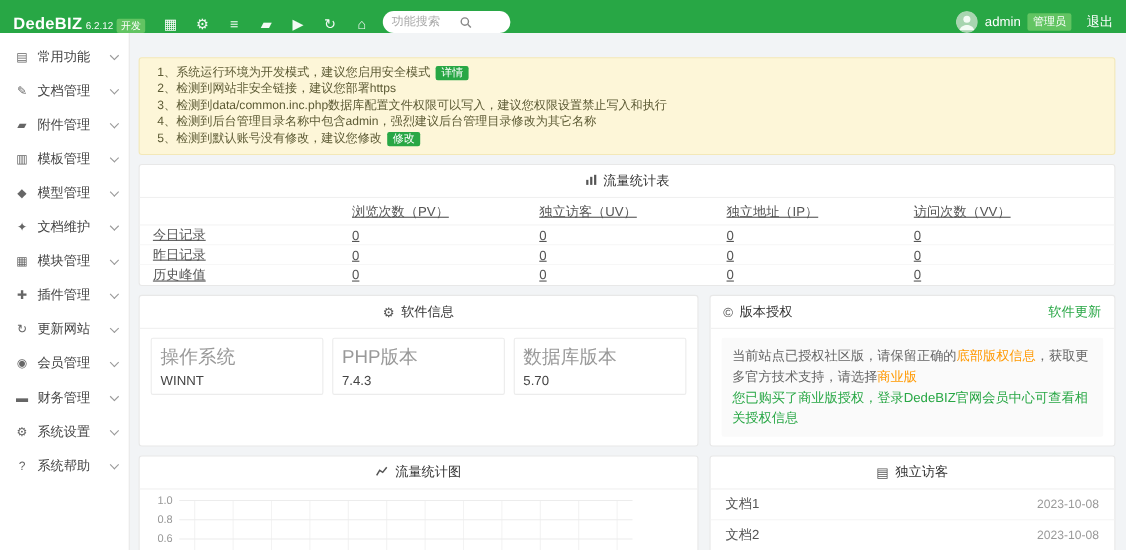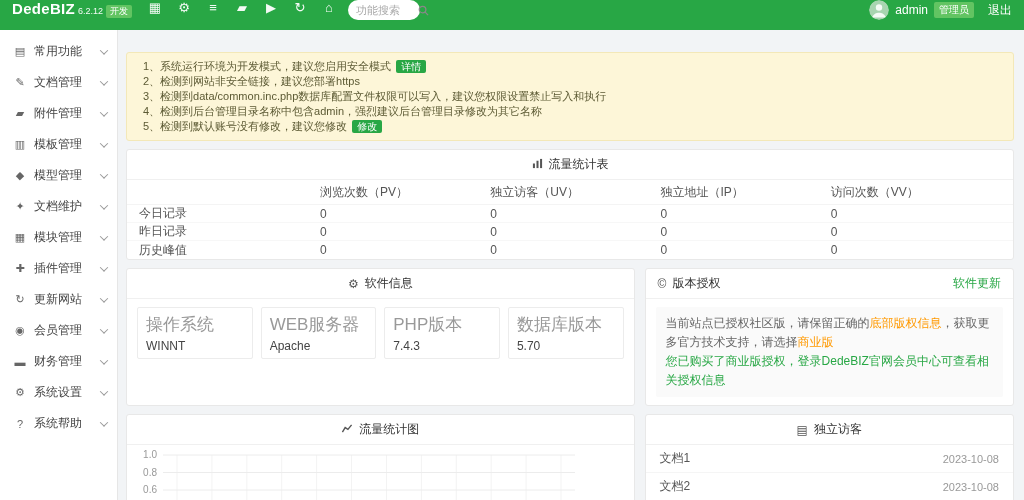--- a/index.html
+++ b/index.html
@@ -1,27 +1,27 @@
 <!DOCTYPE html>
 <html><head>
 <meta charset="utf-8">
 <style>
   * { box-sizing:border-box; margin:0; padding:0; }
   html,body { width:1024px; height:500px; overflow:hidden; background:#f2f4f6;
     font-family:"Liberation Sans","DejaVu Sans",sans-serif; font-size:12px; color:#333; }
 
   
-  .topbar { height:30px; background:#28a745; display:flex; align-items:flex-start; padding:0 12px; color:#fff; }
+  .topbar { height:30px; background:#28a745; display:flex; align-items:flex-end; padding:0 12px; color:#fff; }
   .brand { display:flex; align-items:baseline; gap:3px; }
   .brand-name { font-weight:bold; font-size:15px; letter-spacing:.3px; cursor:pointer; }
   .brand-ver { font-size:9px; opacity:.95; }
   .env-badge { background:#62c462; font-size:9px; padding:1px 4px; border-radius:2px; line-height:11px; }
   .top-icons { display:flex; gap:15px; margin-left:16px; font-size:13px; }
   .tbi { width:14px; text-align:center; cursor:pointer; opacity:.95; }
-  .search { margin-left:12px; background:#fff; border-radius:10px; height:20px; display:flex; align-items:center; padding:0 8px; width:72px; }
+  .search { margin-left:12px; background:#fff; border-radius:10px; height:20px; display:flex; align-items:center; padding:0 8px; width:116px; }
   .search input { border:none; outline:none; width:62px; font-size:11px; color:#333; background:transparent; font-family:inherit; }
   .search input::placeholder { color:#aaa; }
   .user { margin-left:auto; display:flex; align-items:center; gap:6px; }
   .avatar { width:20px; height:20px; border-radius:50%; overflow:hidden; flex:none; cursor:pointer; }
   .role-badge { background:#62c462; font-size:10px; padding:1px 5px; border-radius:2px; }
   .logout { margin-left:8px; cursor:pointer; font-size:12px; }
 
   
   .layout { display:flex; height:470px; overflow:hidden; }
   .sidebar { width:118px; background:#fff; border-right:1px solid #e6e6e6; padding-top:6px; flex:none; }
@@ -36,21 +36,21 @@
   .alert-line { line-height:15px; font-size:11px; }
   .badge { background:#28a745; color:#fff; font-size:10px; padding:0 5px; border-radius:2px; margin-left:5px; display:inline-block; line-height:13px; cursor:pointer; }
 
   
   .card { background:#fff; border:1px solid #e8e8e8; border-radius:3px; margin-bottom:8px; }
   .card-head { display:flex; align-items:center; gap:6px; padding:6px 12px; border-bottom:1px solid #f0f0f0; font-size:12px; color:#333;justify-content:center; }
   .ci { color:#555; font-size:12px; line-height:1; }
   .head-link { margin-left:auto; color:#28a745; cursor:pointer; }
 
   
-  .t-row { display:grid; grid-template-columns:21% 19.75% 19.75% 19.75% 19.75%; padding:0 12px; align-items:center; color:#555; }
+  .t-row { display:grid; grid-template-columns:21% 19.75% 19.75% 19.75% 19.75%; padding:0 12px; align-items:center; color:#555;text-decoration:underline; }
   .t-row.head { height:25px; border-bottom:1px solid #f4f4f4; }
   .t-row.data { height:18px; }
   .t-row.data:not(:last-child) { border-bottom:1px solid #f7f7f7; }
 
   .grid-2 { display:grid; grid-template-columns:508fr 369fr; gap:10px; }
   .grid-2 .card { margin-bottom:0; }
 
   
   .info-row { display:flex; gap:8px; padding:8px 10px; }
   .info-box { flex:1; border:1px solid #ececec; border-radius:2px; padding:5px 8px; background:#fff; }
@@ -239,24 +239,20 @@
     <div class="grid-2" style="margin-bottom:8px">
       <div class="card">
         <div class="card-head">
           <span class="ci">⚙</span>
           <span>软件信息</span>
         </div>
         <div class="info-row">
           <div class="info-box">
             <div class="ib-label">操作系统</div>
             <div class="ib-value">WINNT</div>
-          </div>
-          <div class="info-box">
-            <div class="ib-label">WEB服务器</div>
-            <div class="ib-value">Apache</div>
           </div>
           <div class="info-box">
             <div class="ib-label">PHP版本</div>
             <div class="ib-value">7.4.3</div>
           </div>
           <div class="info-box">
             <div class="ib-label">数据库版本</div>
             <div class="ib-value">5.70</div>
           </div>
         </div>

